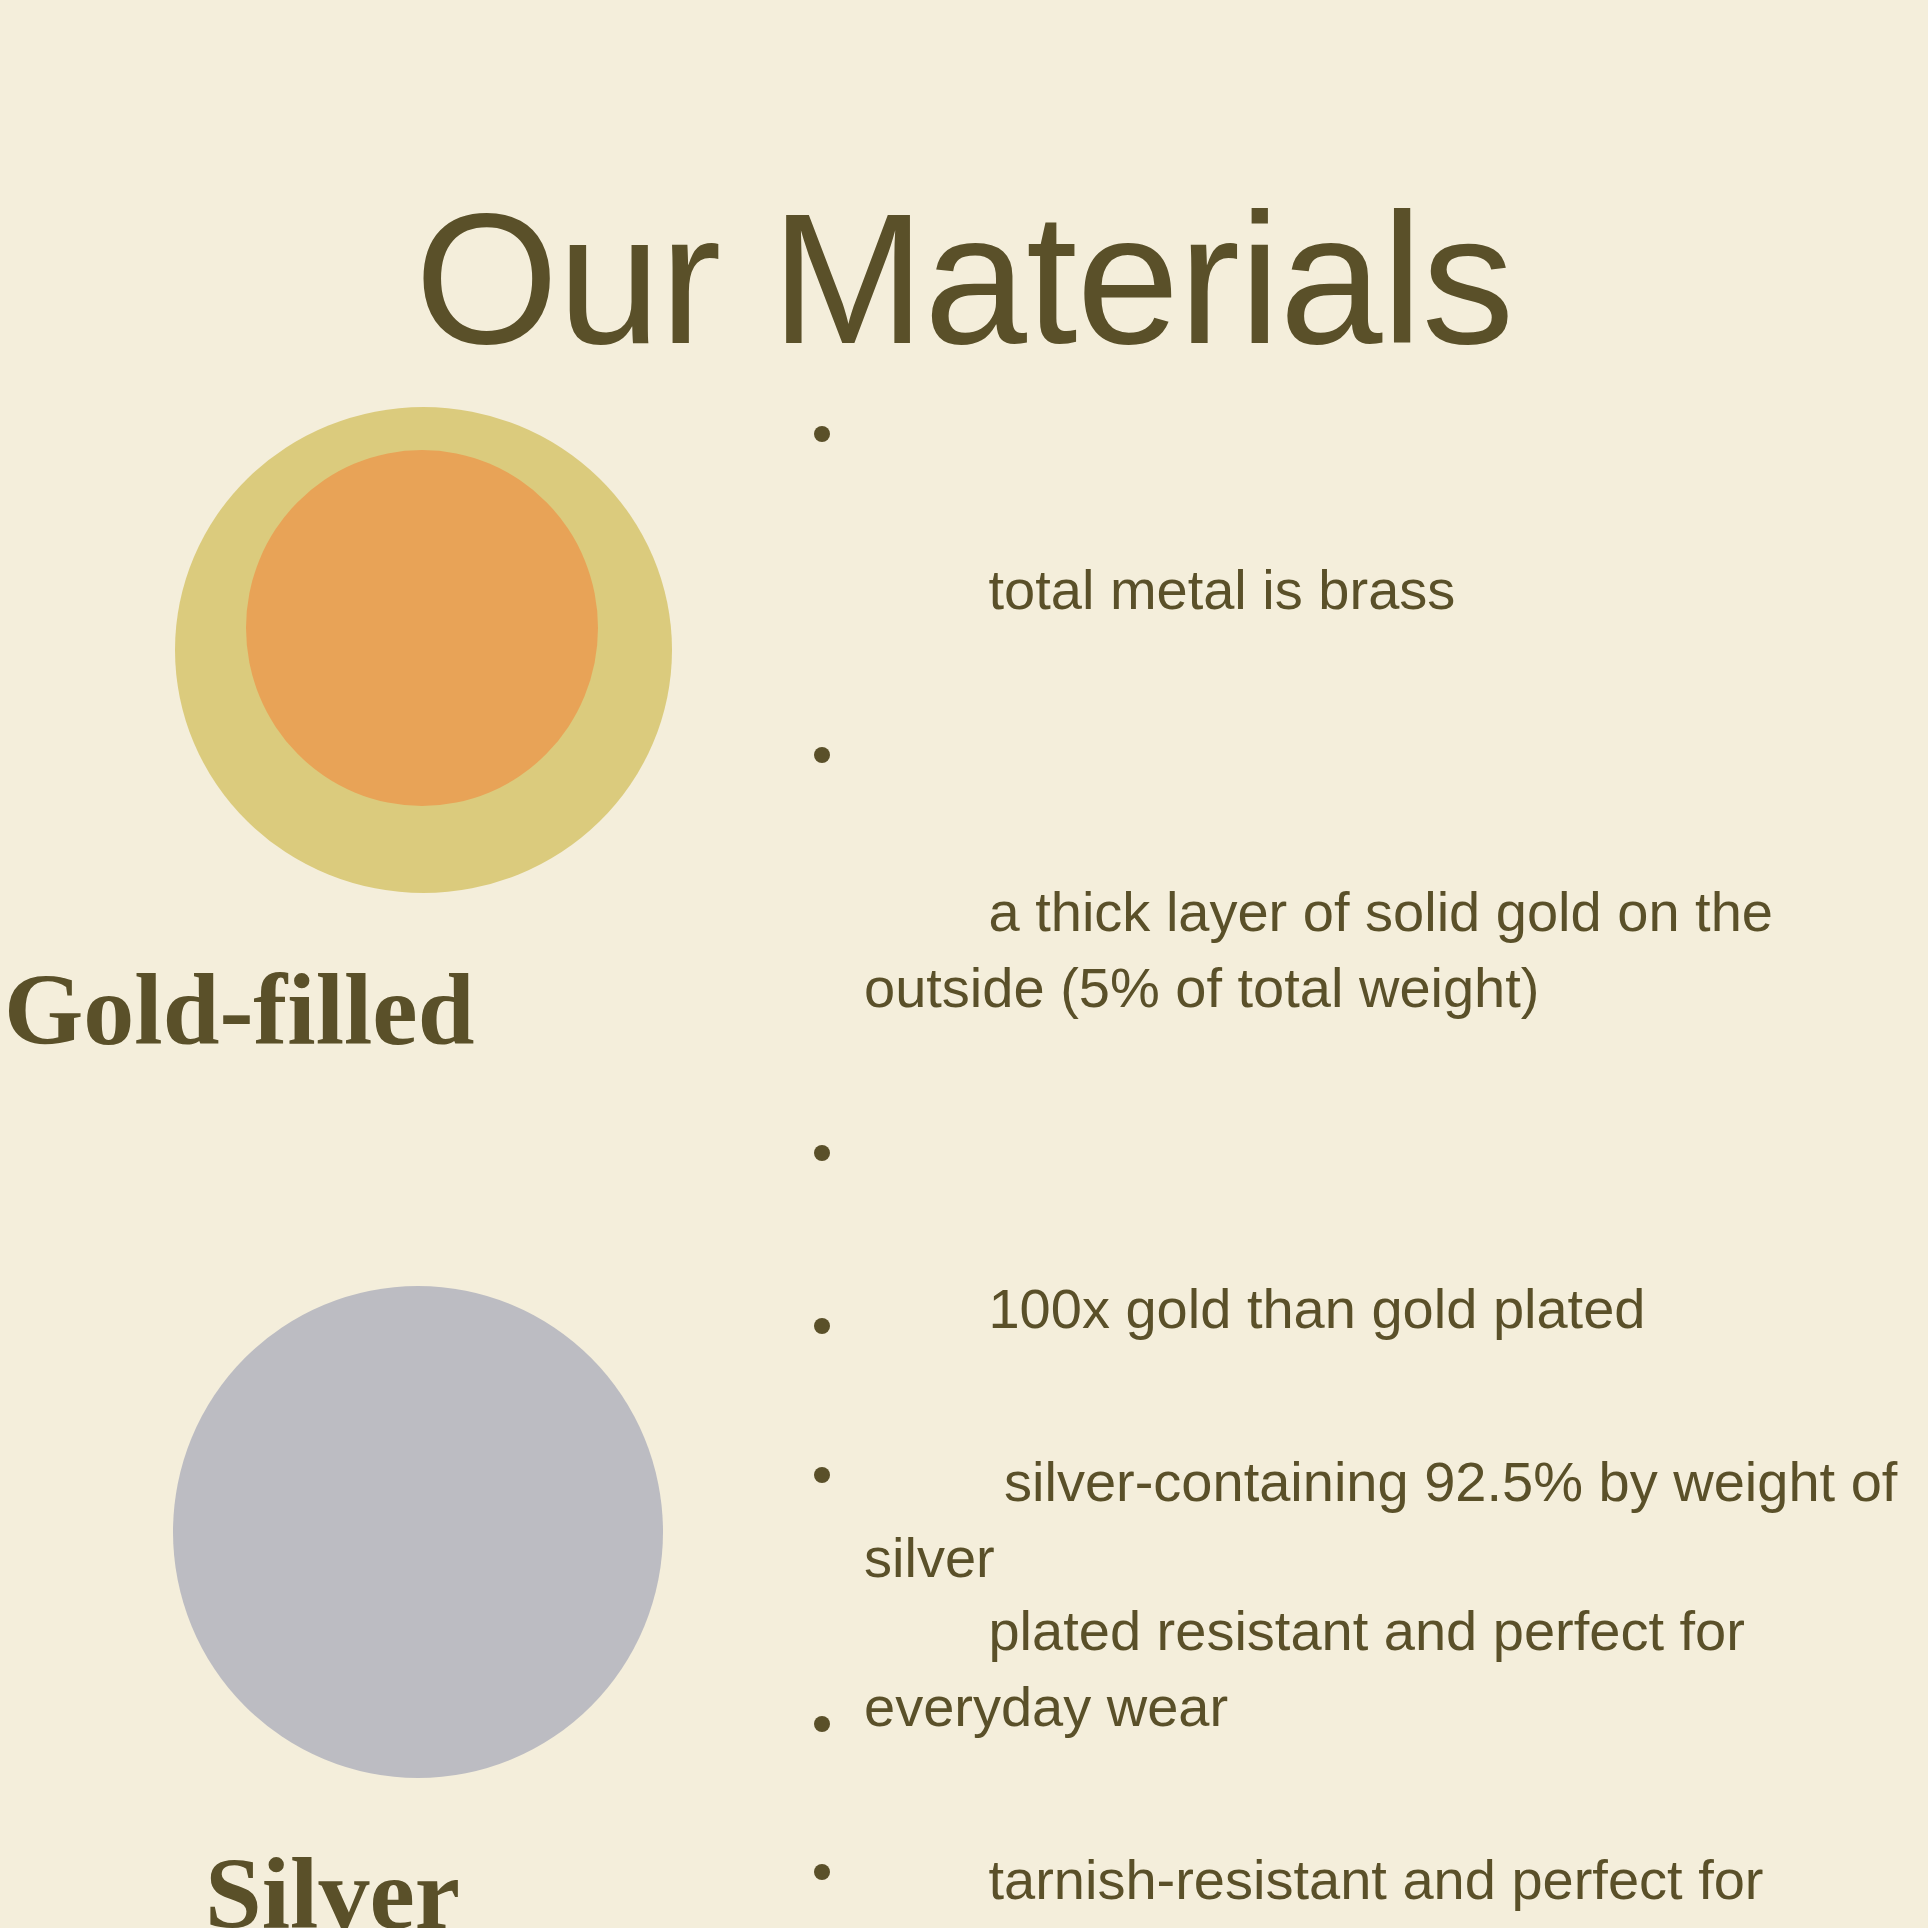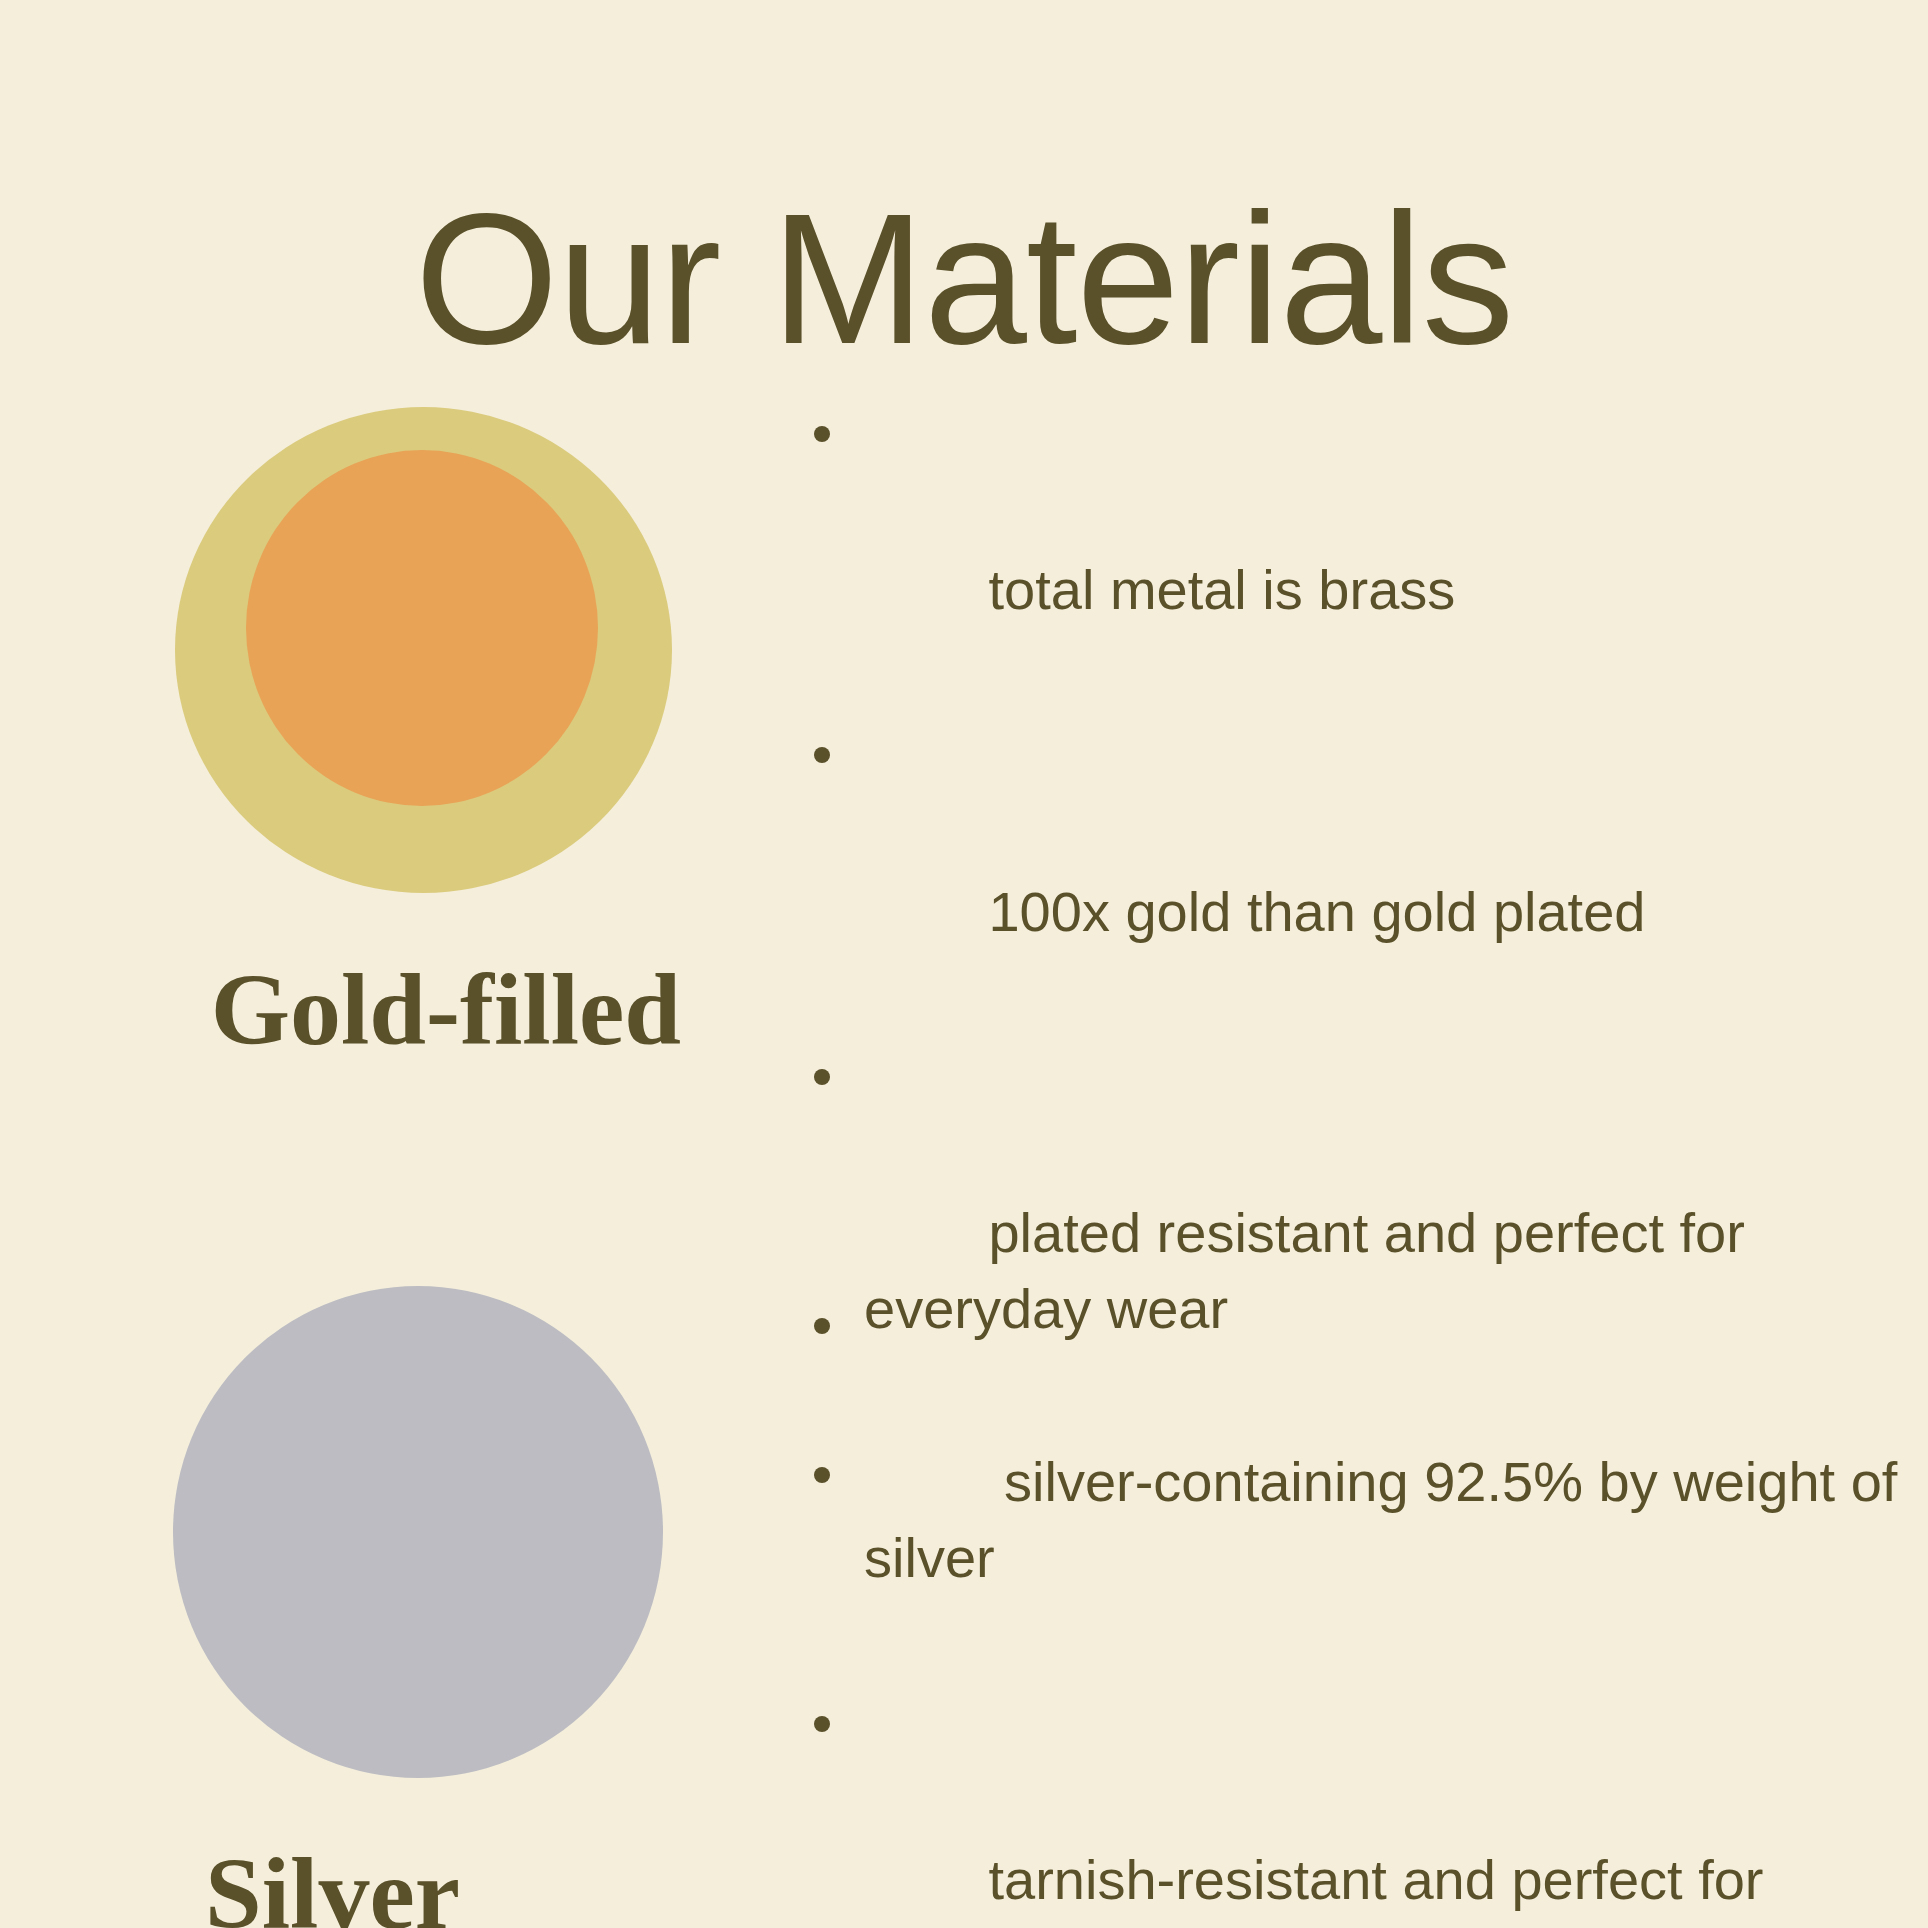--- a/index.html
+++ b/index.html
@@ -87,24 +87,24 @@
 
   
   .material-label {
     position: absolute;
     font-family: "Liberation Serif", serif;
     font-weight: bold;
     color: #5a5029;
     white-space: nowrap;
   }
   #gold-label {
-    left: 16px;
+    left: 4px;
     top: 954px;
     width: 665px;
-    text-align: right;
+    text-align: left;
     font-size: 102px;
     line-height: 1.1;
   }
   #silver-label {
     left: 0;
     top: 1794px;
     width: 665px;
     text-align: center;
     font-size: 102px;
     line-height: 1.1;
@@ -164,20 +164,24 @@
       <div class="swatch-inner" id="gold-inner-circle"></div>
     </div>
 
     <ul class="bullet-list" id="gold-bullets">
       <li class="bullet-item">
         <span class="bullet-dot"></span>
         <span>total metal is brass</span>
       </li>
       <li class="bullet-item">
         <span class="bullet-dot"></span>
+        <span>a thick layer of solid gold on the outside (5% of total weight)</span>
+      </li>
+      <li class="bullet-item">
+        <span class="bullet-dot"></span>
         <span>100x gold than gold plated</span>
       </li>
       <li class="bullet-item">
         <span class="bullet-dot"></span>
         <span>plated resistant and perfect for everyday wear</span>
       </li>
       <li class="bullet-item">
         <span class="bullet-dot"></span>
         
       </li>

